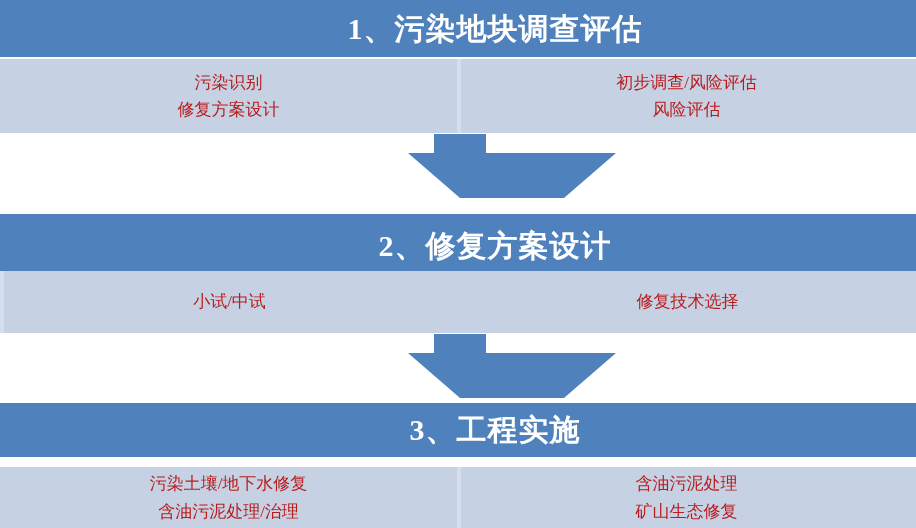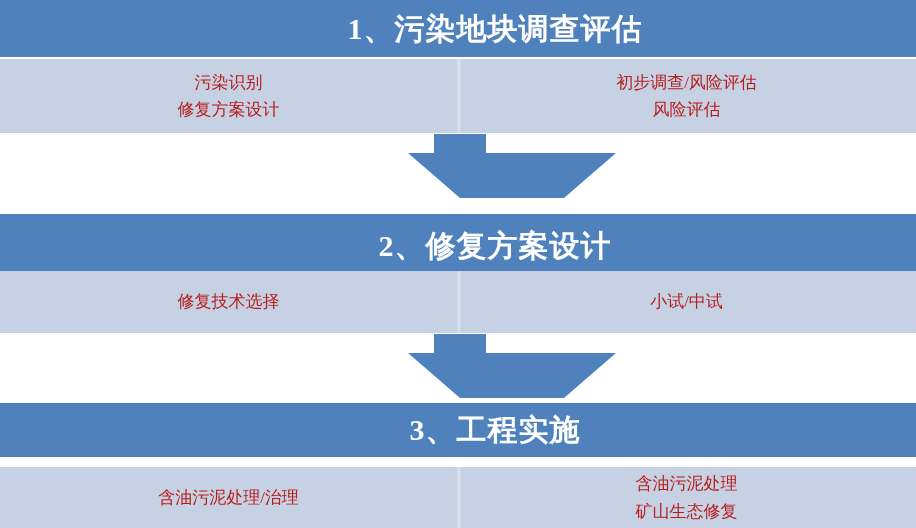--- a/index.html
+++ b/index.html
@@ -96,40 +96,41 @@
 
   <div class="arrow" style="left:408px;top:134px;height:64px;">
     <div class="shaft" style="height:20px;"></div>
     <div class="head" style="top:19px;"></div>
   </div>
 
   <div class="stage">
     <div class="stage-header" style="top:214px;height:64px;text-align:center;">2、修复方案设计</div>
 
     <div class="stage-body" style="top:271px;height:62px;">
-      <div class="col left">
-        <span class="col-item">修复技术选择</span>
-      </div>
       <div class="col right">
         <span class="col-divider"></span>
         <span class="col-item">小试/中试</span>
+      </div>
+      <div class="col left">
+        <span class="col-item">修复技术选择</span>
       </div>
     </div>
   </div>
 
   <div class="arrow" style="left:408px;top:334px;height:64px;">
     <div class="shaft" style="height:20px;"></div>
     <div class="head" style="top:19px;"></div>
   </div>
 
   <div class="stage">
     <div class="stage-header" style="top:403px;height:54px;">3、工程实施</div>
 
     <div class="stage-body" style="top:467px;height:61px;">
       <div class="col left">
+        <span class="col-item">污染土壤/地下水修复</span>
         <span class="col-item">含油污泥处理/治理</span>
       </div>
       <div class="col right">
         <span class="col-divider"></span>
         <span class="col-item">含油污泥处理</span>
         <span class="col-item">矿山生态修复</span>
       </div>
     </div>
   </div>
 

